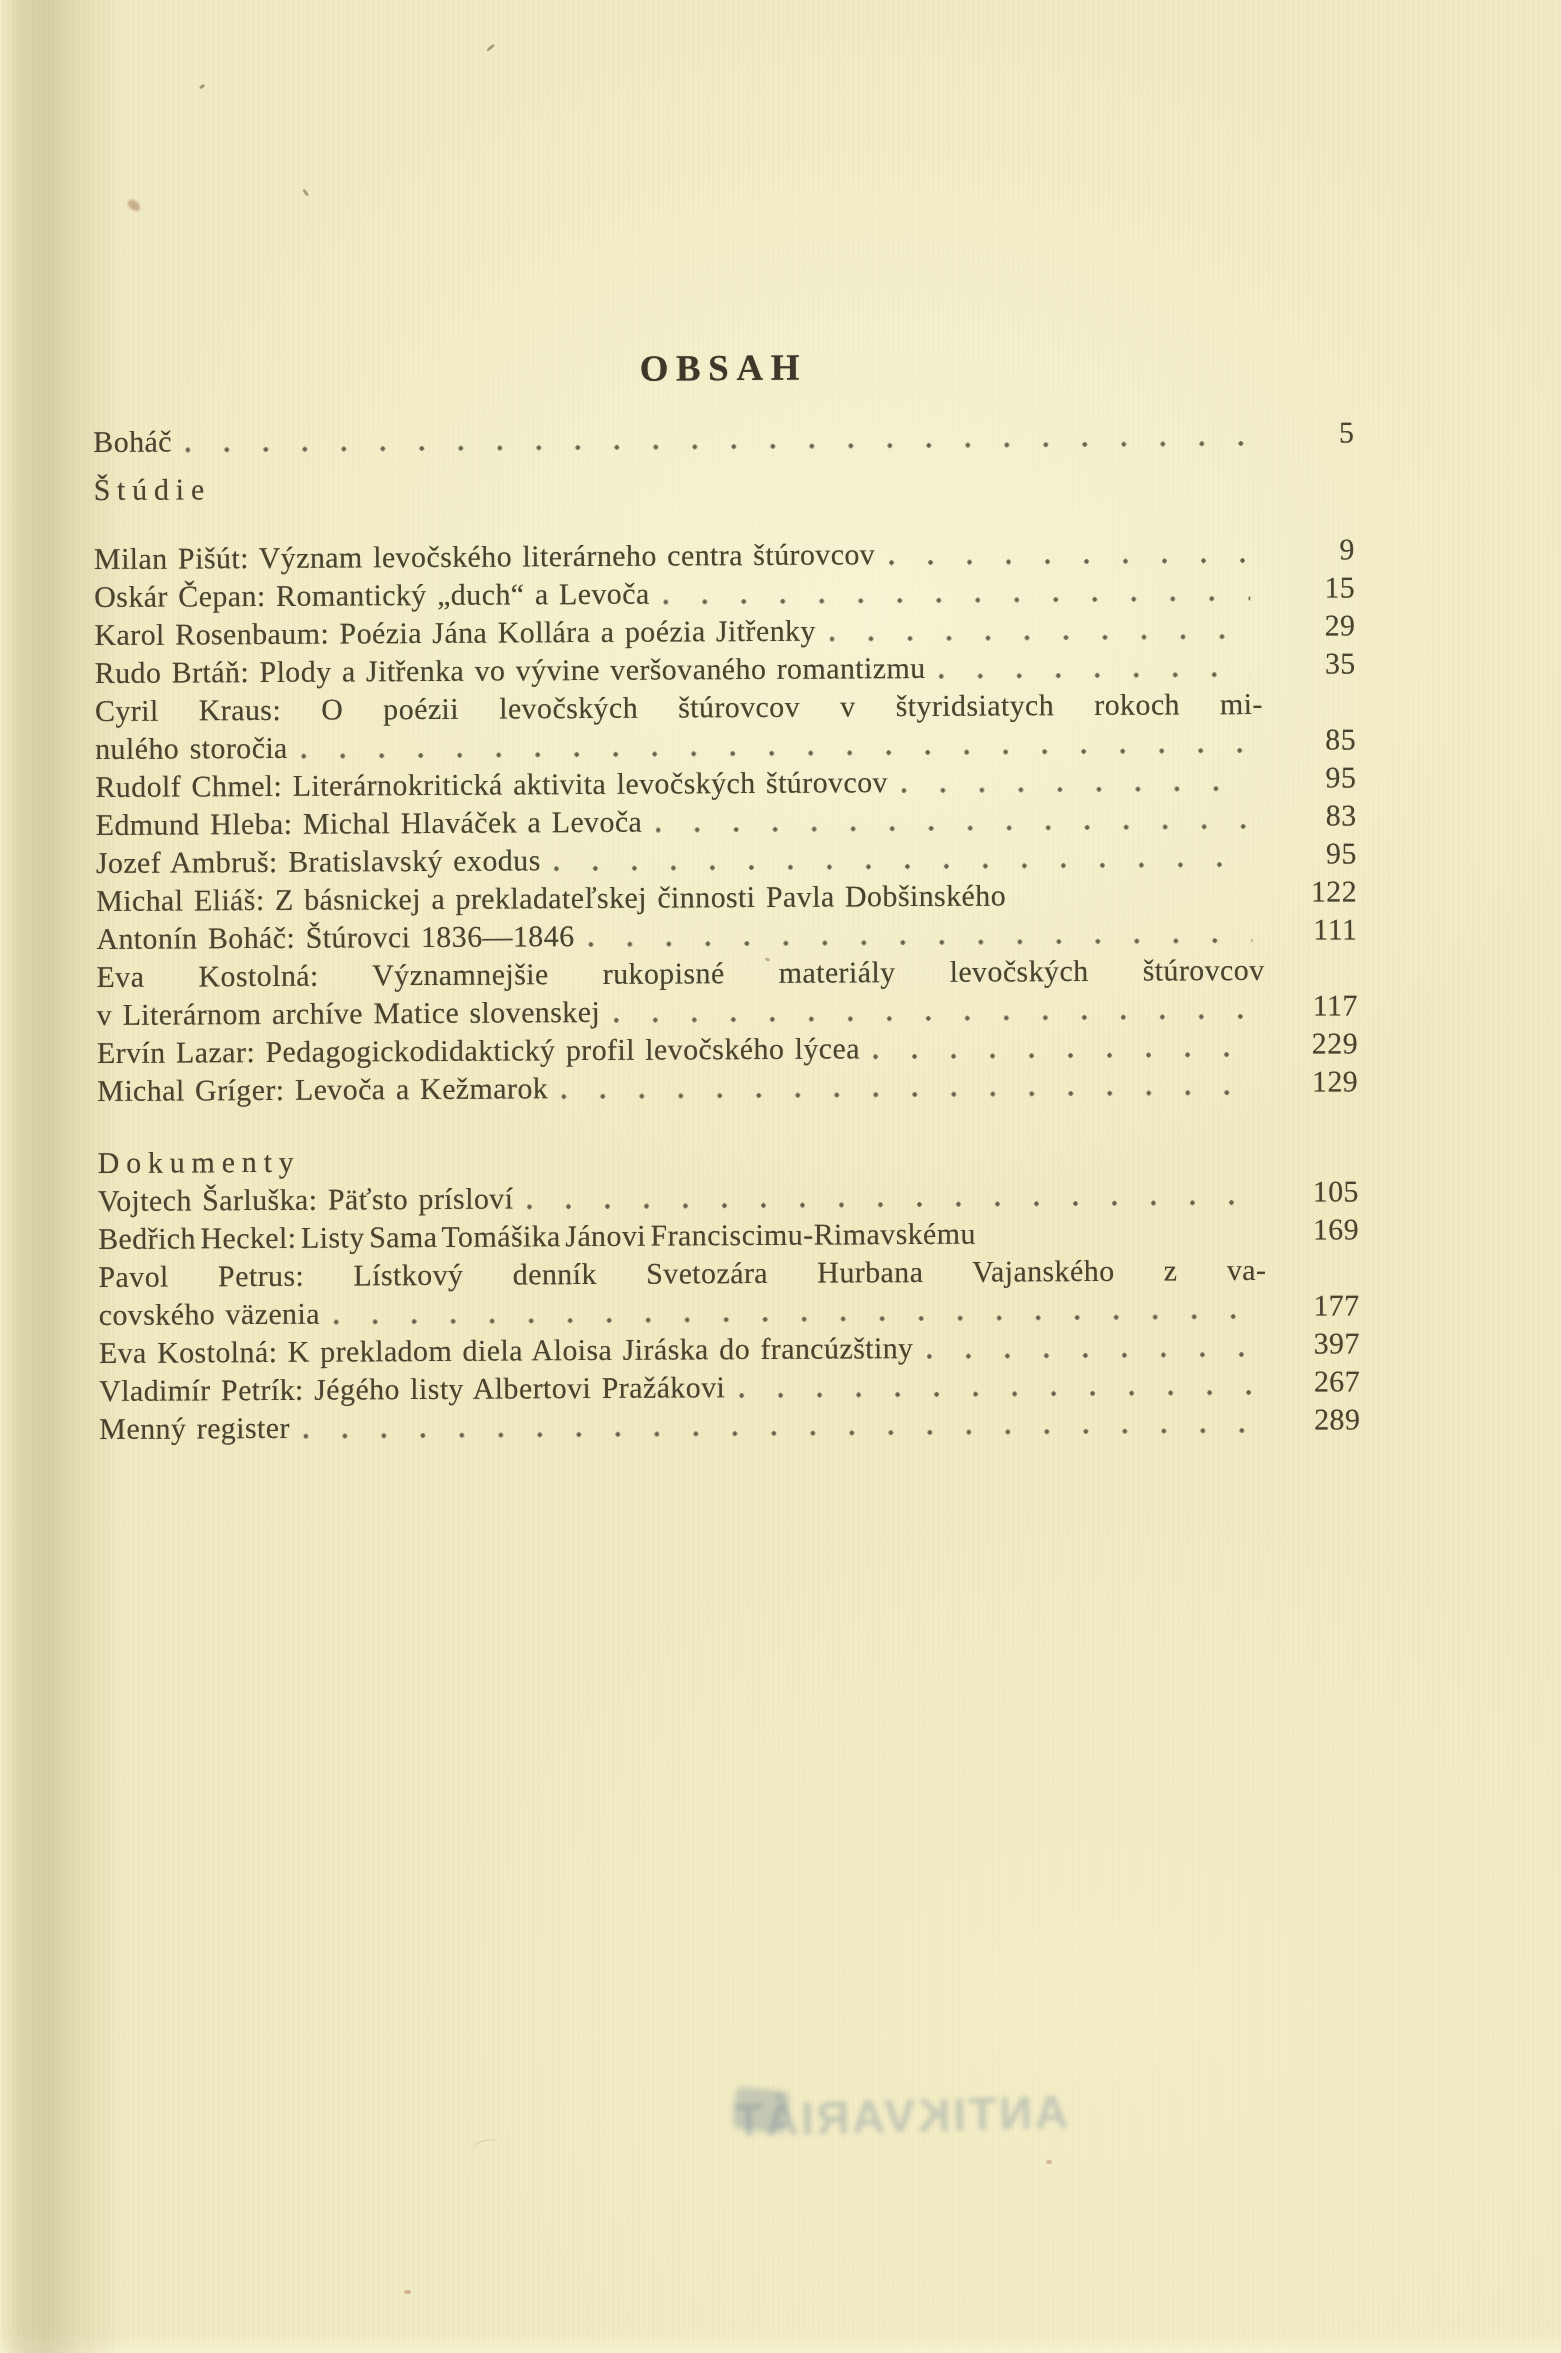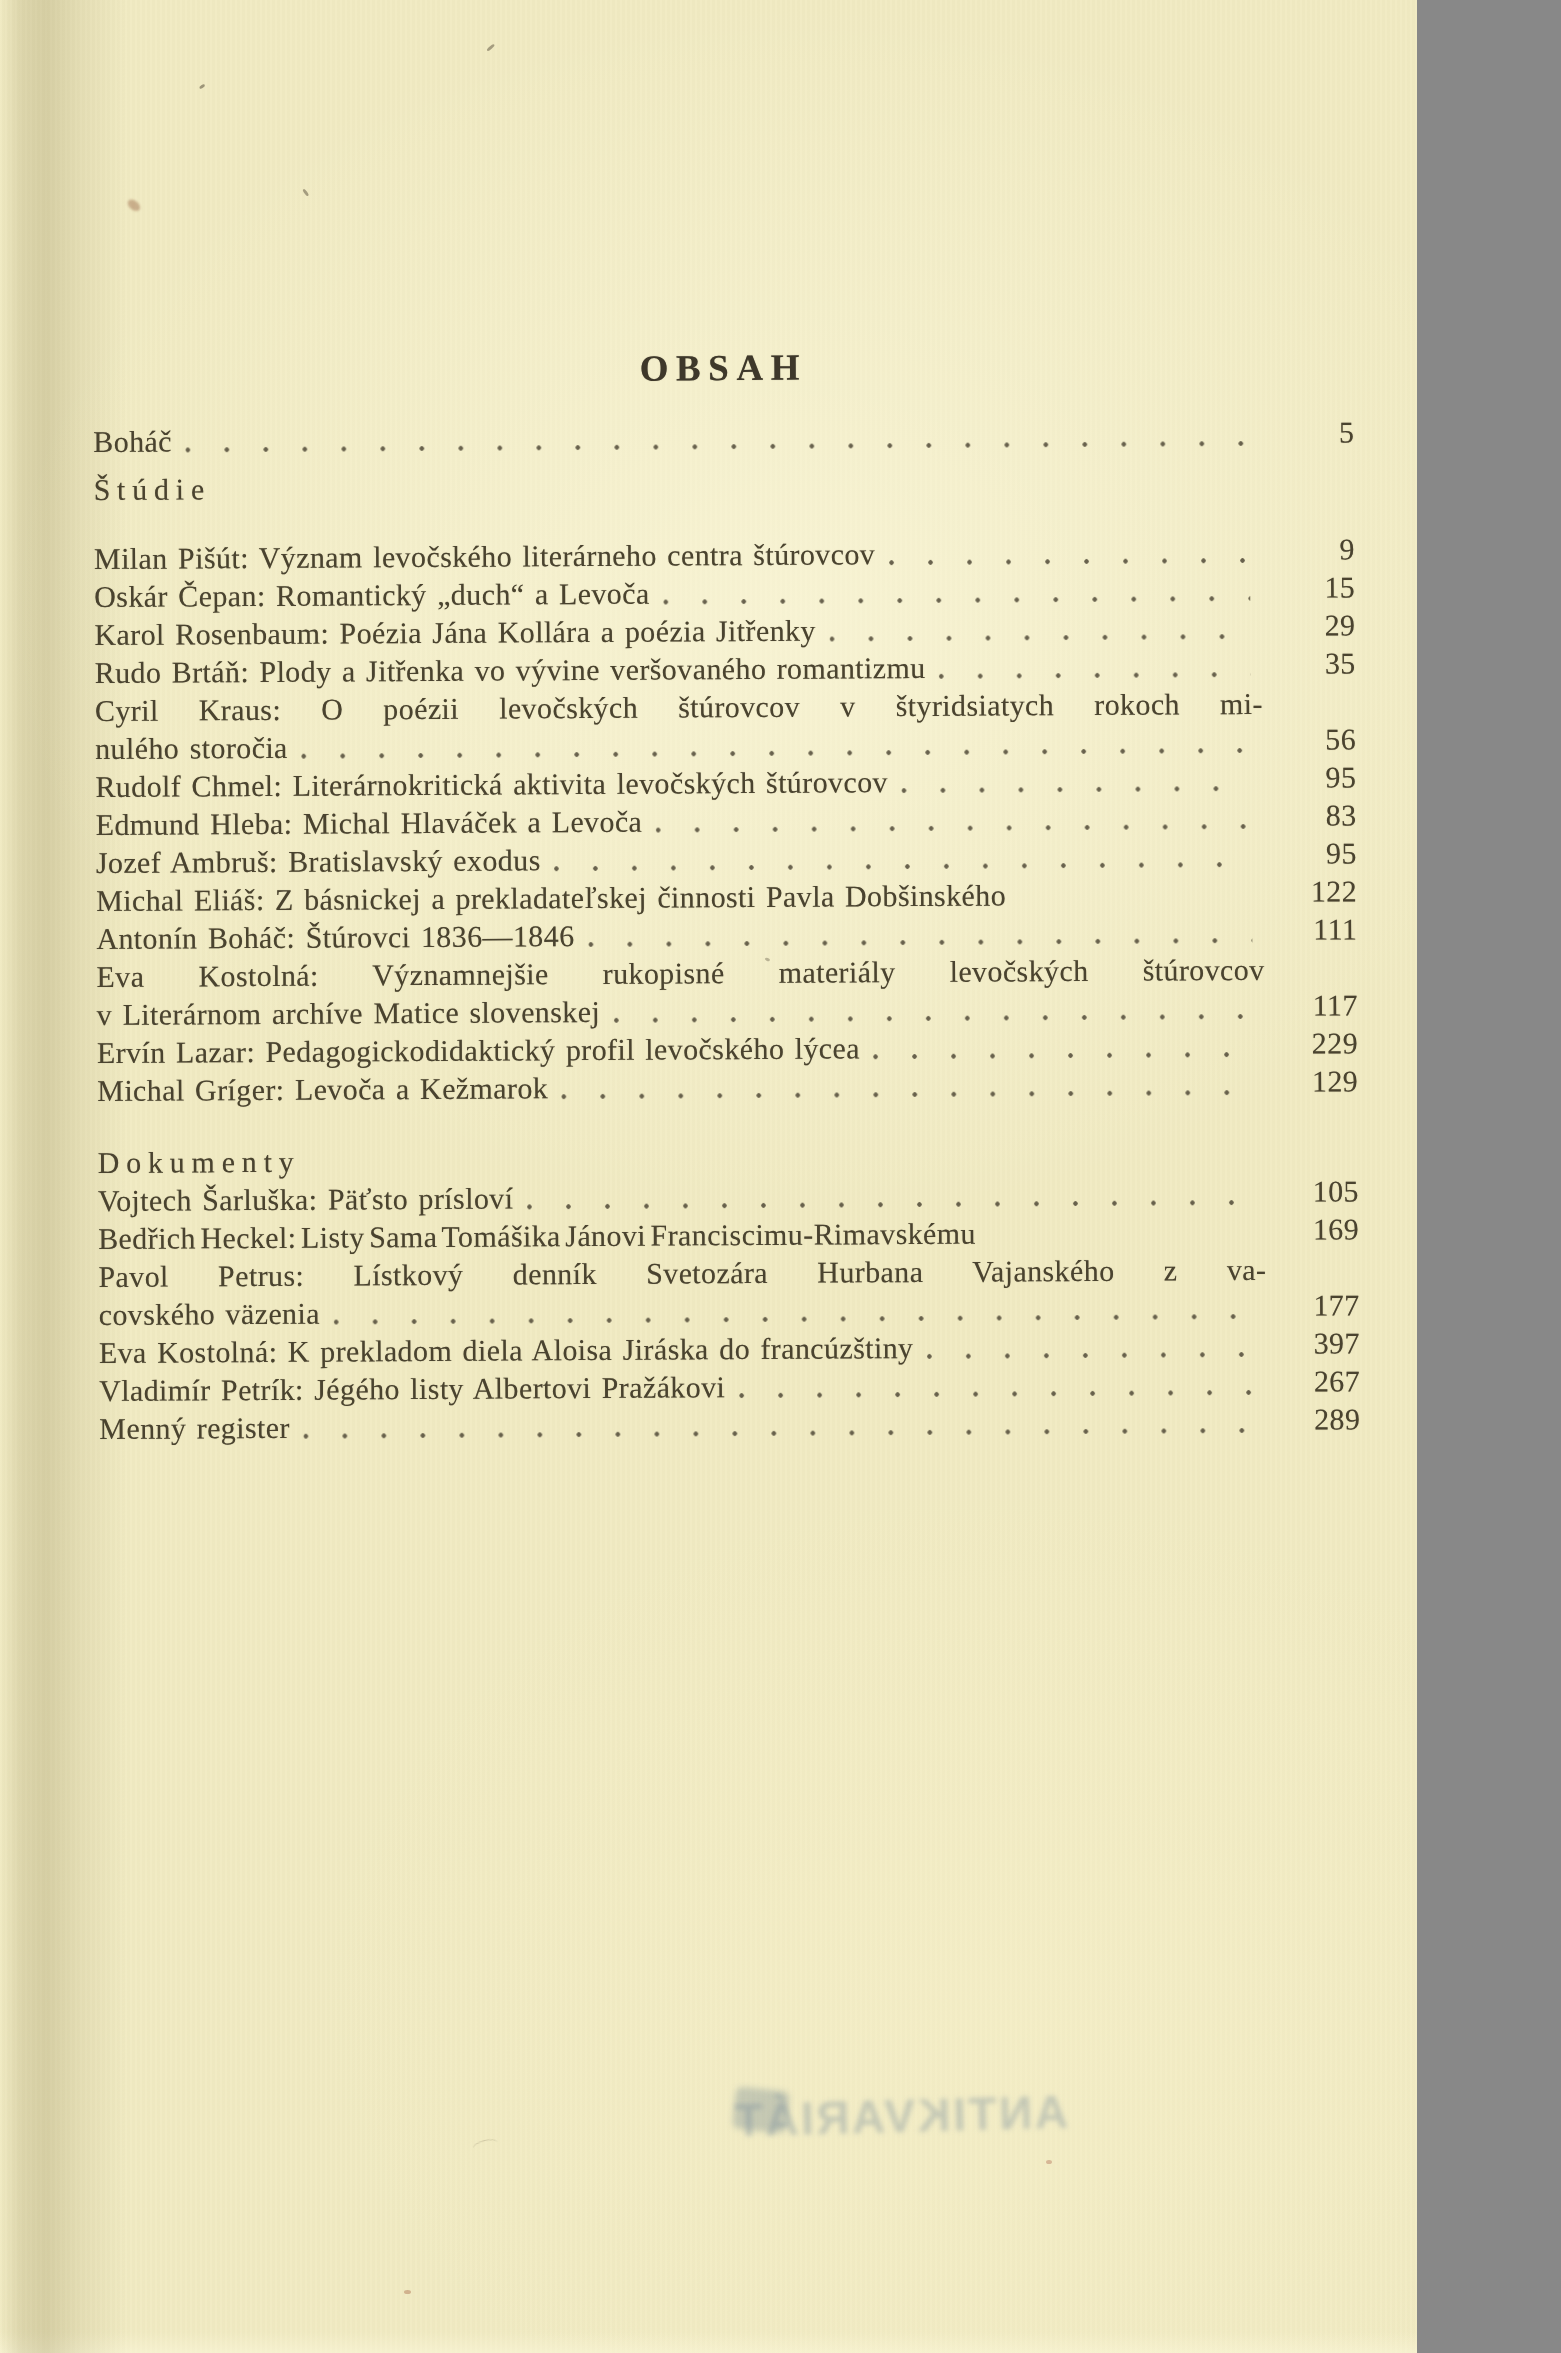--- a/index.html
+++ b/index.html
@@ -1,29 +1,28 @@
 <!DOCTYPE html>
 <html style="font-size:13.5px"><head>
 <meta charset="utf-8">
 <style>
   html,body{margin:0;padding:0;background:#888;}
   .page{
     position:relative;
-    width:1409px;height:2354px;
+    width:1561px;height:2354px;
     overflow:hidden;
     font-family:"Liberation Serif","DejaVu Serif",serif;
     color:#4a432f;
     background:
       radial-gradient(ellipse 1099px 845px at 56% 26%, rgba(255,252,228,.50), rgba(255,252,228,0) 72%),
       radial-gradient(ellipse 1014px 761px at 70% 85%, rgba(250,243,205,.35), rgba(250,243,205,0) 70%),
       linear-gradient(90deg, rgba(120,108,55,0) 0px, rgba(120,108,55,.16) 21px, rgba(120,108,55,.22) 46px, rgba(120,108,55,.10) 80px, rgba(120,108,55,0) 127px),
       linear-gradient(0deg, rgba(252,248,220,.55) 0px, rgba(252,248,220,0) 22px),
       repeating-linear-gradient(90deg, rgba(255,255,255,.018) 0 2.5px, rgba(60,50,10,.014) 2.5px 5px),
       #f1ebc3;
-    padding-left: 8px;
   }
   .toc{
     position:absolute;left:96px;top:0;width:1261px;height:1690px;
     transform:rotate(-0.35deg);
     transform-origin:0px 887px;
   }
   .title{
     position:absolute;top:350px;left:0;width:100%;
     text-align:center;
     font-size:37px;line-height:44px;font-weight:700;
@@ -137,21 +136,21 @@
         </div>
         <div class="row">
           <span class="txt">Rudo Brtáň: Plody a Jitřenka vo vývine veršovaného romantizmu</span>
           <span class="leader"></span>
           <span class="num">35</span>
         </div>
         <div class="row just"><span class="txt">Cyril Kraus: O poézii levočských štúrovcov v štyridsiatych rokoch mi-</span></div>
         <div class="row">
           <span class="txt">nulého storočia</span>
           <span class="leader"></span>
-          <span class="num">56</span>
+          <span class="num">85</span>
         </div>
         <div class="row">
           <span class="txt">Rudolf Chmel: Literárnokritická aktivita levočských štúrovcov</span>
           <span class="leader"></span>
           <span class="num">95</span>
         </div>
         <div class="row">
           <span class="txt">Edmund Hleba: Michal Hlaváček a Levoča</span>
           <span class="leader"></span>
           <span class="num">83</span>

